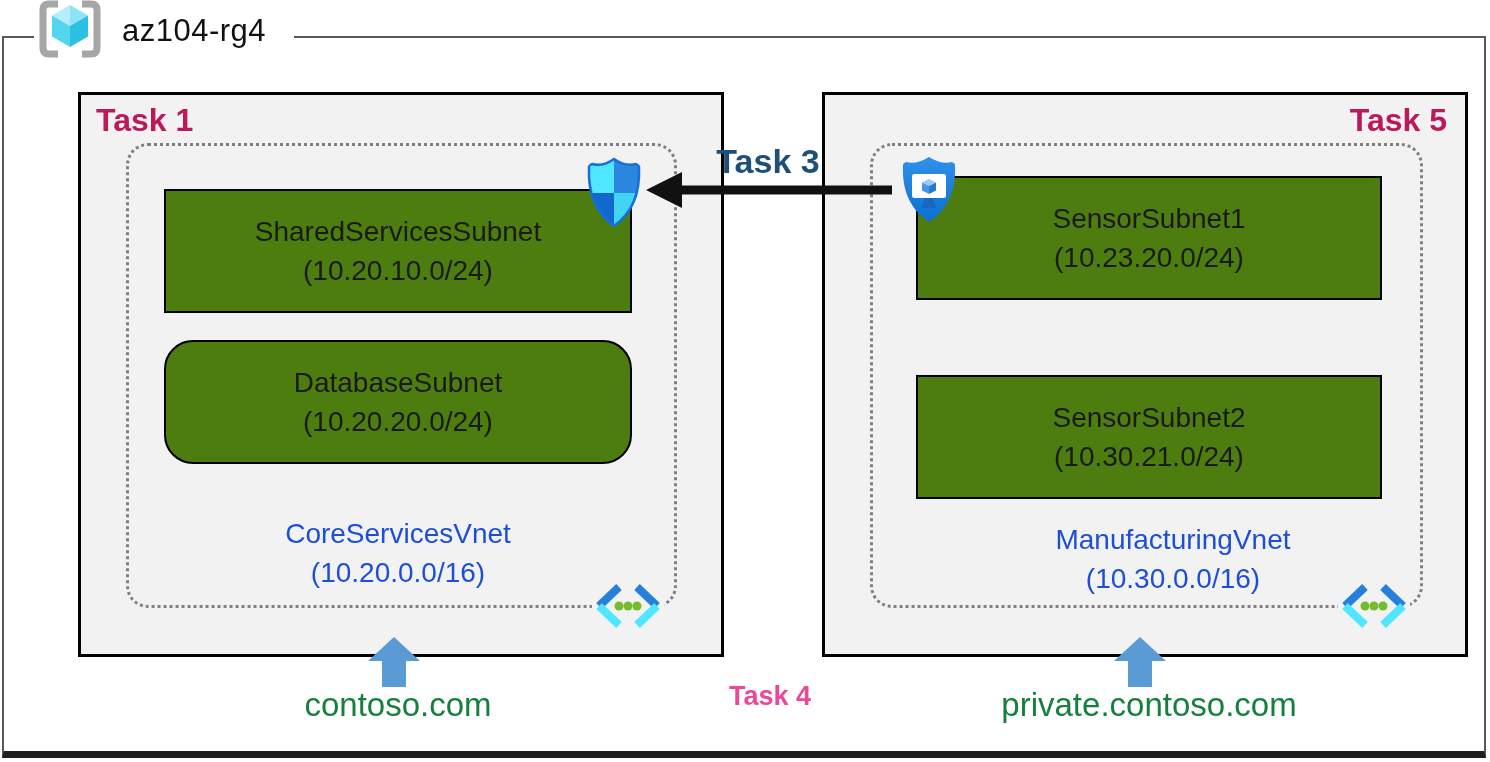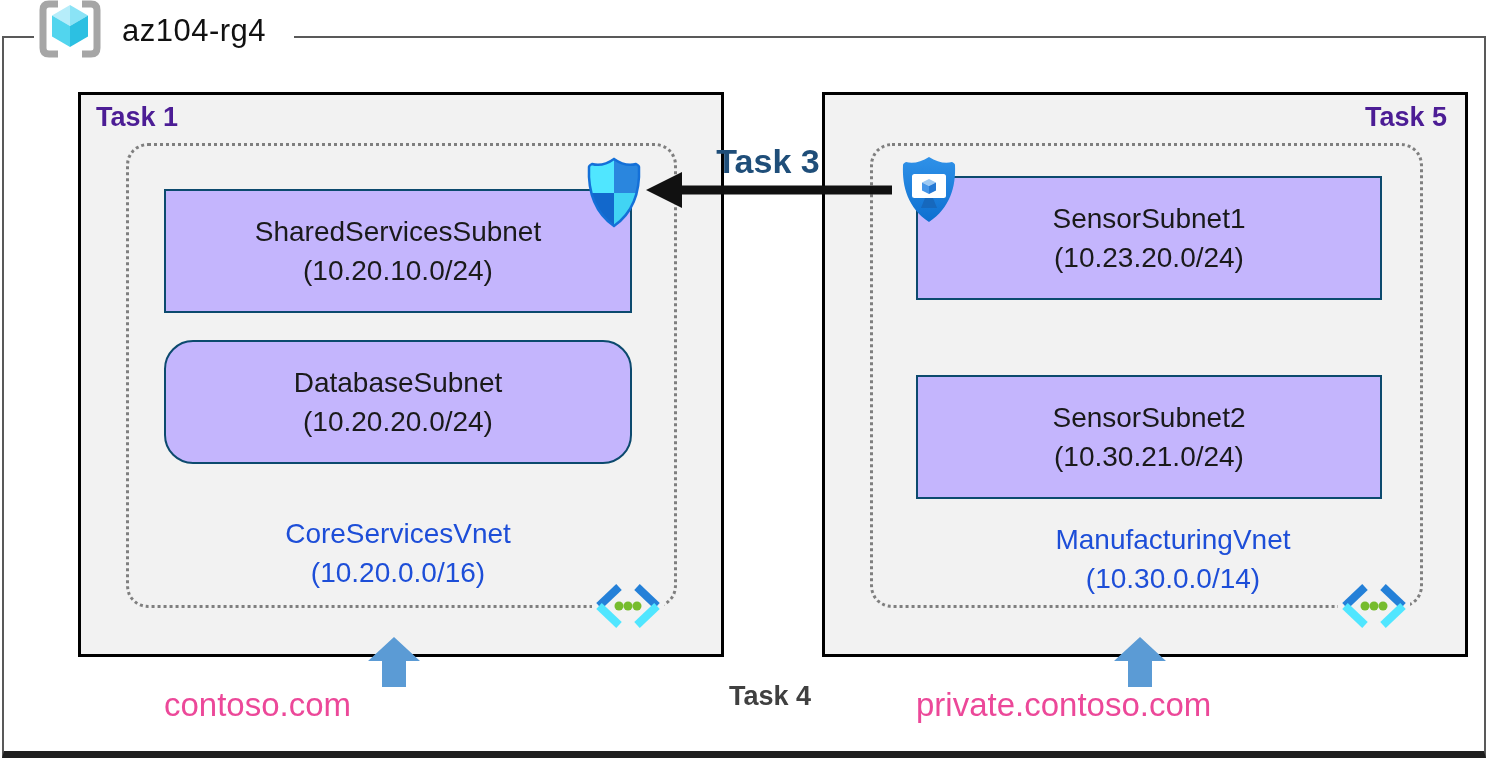--- a/index.html
+++ b/index.html
@@ -19,36 +19,36 @@
   }
   .rg-title { font-size:31px; color:#111111; letter-spacing:0.5px; }
 
   
   .task-box {
     position:absolute; top:92px; height:565px; background:#f2f2f2;
     border:3px solid #000000;
   }
   #vnet-box-1 { left:78px;  width:646px; }
   #vnet-box-2 { left:822px; width:646px; }
-  .task-tag { position:absolute; font-size:27px; font-weight:bold; color:#4c1d95; }
+  .task-tag { position:absolute; font-size:32px; font-weight:bold; color:#be185d; }
   .task-tag.tl { left:15px; top:7px; }
   .task-tag.tr { right:18px; top:7px; }
 
   
   .vnet-dotted {
     position:absolute; top:143px; height:465px;
     border:3px dotted #7f7f7f; border-radius:22px;
   }
   #vnet-dotted-1 { left:126px; width:551px; }
   #vnet-dotted-2 { left:870px; width:553px; }
 
   
   .subnet-box {
     position:absolute; width:468px; height:124px;
-    background:#c4b5fd; border:2px solid #0c4a6e;
+    background:#4d7c0f; border:2px solid #000000;
     display:flex; flex-direction:column; justify-content:center; align-items:center;
     font-size:28px; color:#1a1a1a; line-height:39px; text-align:center;
   }
   #subnet-1 { left:164px; top:189px; }
   #subnet-2 { left:164px; top:340px;border-radius:29px; }
   #subnet-3 { left:916px; top:176px; width:466px; }
   #subnet-4 { left:916px; top:340px; width:466px;margin-top:35px; }
 
   
   .vnet-label {
@@ -65,27 +65,27 @@
   #vnet-icon-1  { left:592px; top:583px; z-index:3; }
   #vnet-icon-2  { left:1338px; top:583px; z-index:3; }
 
   
   #task3-label { position:absolute; left:700px; top:142px; width:136px; text-align:center;
                  font-size:34px; font-weight:bold; color:#1f4e79; z-index:4; }
   #peering-arrow { left:640px; top:162px; z-index:3; }
 
   
   #task4-label { position:absolute; left:702px; top:681px; width:136px; text-align:center;
-                 font-size:27px; font-weight:bold; color:#404040; }
+                 font-size:27px; font-weight:bold; color:#ec4899; }
 
   
   .dns-arrow { z-index:4; }
   #dns-arrow-1 { left:368px; top:637px; }
   #dns-arrow-2 { left:1114px; top:637px; }
-  .dns-label { position:absolute; top:686px; font-size:33px; color:#ec4899; text-align:left; }
+  .dns-label { position:absolute; top:686px; font-size:33px; color:#15803d; text-align:center; }
   #dns-label-1 { left:164px; width:468px; }
   #dns-label-2 { left:916px; width:466px; }
 </style>
 </head>
 <body>
 
 <div class="canvas">
 
   <div class="rg-frame"></div>
 
@@ -131,21 +131,21 @@
     <span>SensorSubnet2</span>
     <span>(10.30.21.0/24)</span>
   </div>
 
   <div class="vnet-label" id="vnet-label-1">
     <div>CoreServicesVnet</div>
     <div>(10.20.0.0/16)</div>
   </div>
   <div class="vnet-label" id="vnet-label-2">
     <div>ManufacturingVnet</div>
-    <div>(10.30.0.0/14)</div>
+    <div>(10.30.0.0/16)</div>
   </div>
 
   <span class="abs" id="nsg-icon">
     <svg width="62" height="76" viewBox="0 0 62 76">
       <defs>
         <clipPath id="nsgClip">
           <path d="M31,4 C38,9 46,11 53,9 C55,10 56,11 56,12 C57,34 51,57 31,71 C11,57 5,34 6,12 C6,11 7,10 9,9 C16,11 24,9 31,4 Z"></path>
         </clipPath>
       </defs>
       <g clip-path="url(#nsgClip)">

